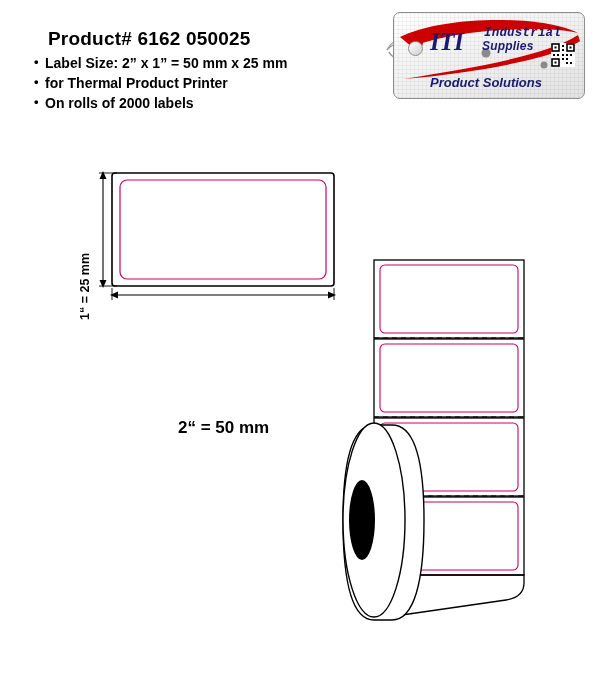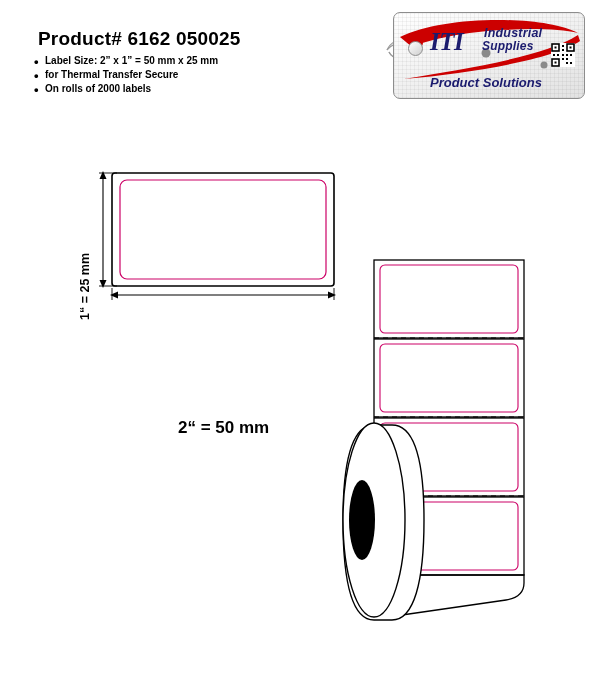--- a/index.html
+++ b/index.html
@@ -20,30 +20,30 @@
   #header-text {
     position: absolute;
     left: 34px;
     top: 28px;
     width: 330px;
   }
   #product-title {
     font-size: 19px;
     font-weight: bold;
     letter-spacing: 0.2px;
-    margin: 0 0 4px 4px;
+    margin: 0 0 4px 14px;
     line-height: 1.15;
   }
   .spec-list {
     list-style: none;
     margin: 0;
     padding: 0;
   }
   .spec-list li {
-    font-size: 10px;
+    font-size: 14px;
     font-weight: bold;
     line-height: 1.42;
     position: relative;
     padding-left: 11px;
   }
   .spec-list li:before {
     content: "\2022";
     position: absolute;
     left: 0;
     top: -1px;
@@ -90,20 +90,21 @@
   }
   #logo-industrial {
     position: absolute;
     left: 90px;
     top: 13px;
     font-size: 12.5px;
     font-weight: bold;
     font-style: italic;
     color: #1b1b6e;
     letter-spacing: 0.2px;
+    font-family: Liberation Mono, monospace;
   }
   #logo-supplies {
     position: absolute;
     left: 88px;
     top: 26px;
     font-size: 12px;
     font-weight: bold;
     font-style: italic;
     color: #1b1b6e;
     letter-spacing: 0.2px;
@@ -164,21 +165,21 @@
     white-space: nowrap;
   }
 </style>
 </head>
 <body>
 
 <div id="header-text">
   <h1 id="product-title">Product# 6162 050025</h1>
   <ul class="spec-list">
     <li>Label Size: 2” x 1” = 50 mm x 25 mm</li>
-    <li>for Thermal Transfer Secure</li>
+    <li>for Thermal Product Printer</li>
     <li>On rolls of 2000 labels</li>
   </ul>
 </div>
 
 <div id="logo-badge">
 
   <svg class="logo-swoosh" width="198" height="85" viewBox="0 0 198 85">
     <path d="M2 38 C 10 22, 30 26, 28 36 C 26 46, 8 50, 4 40" fill="none" stroke="#9a9a9a" stroke-width="1.2"></path>
     <path d="M4 40 C 12 54, 32 48, 30 38 C 28 30, 10 28, 2 38" fill="none" stroke="#9a9a9a" stroke-width="1.2"></path>
     <path d="M28 36 L 46 33" fill="none" stroke="#9a9a9a" stroke-width="1.2"></path>

